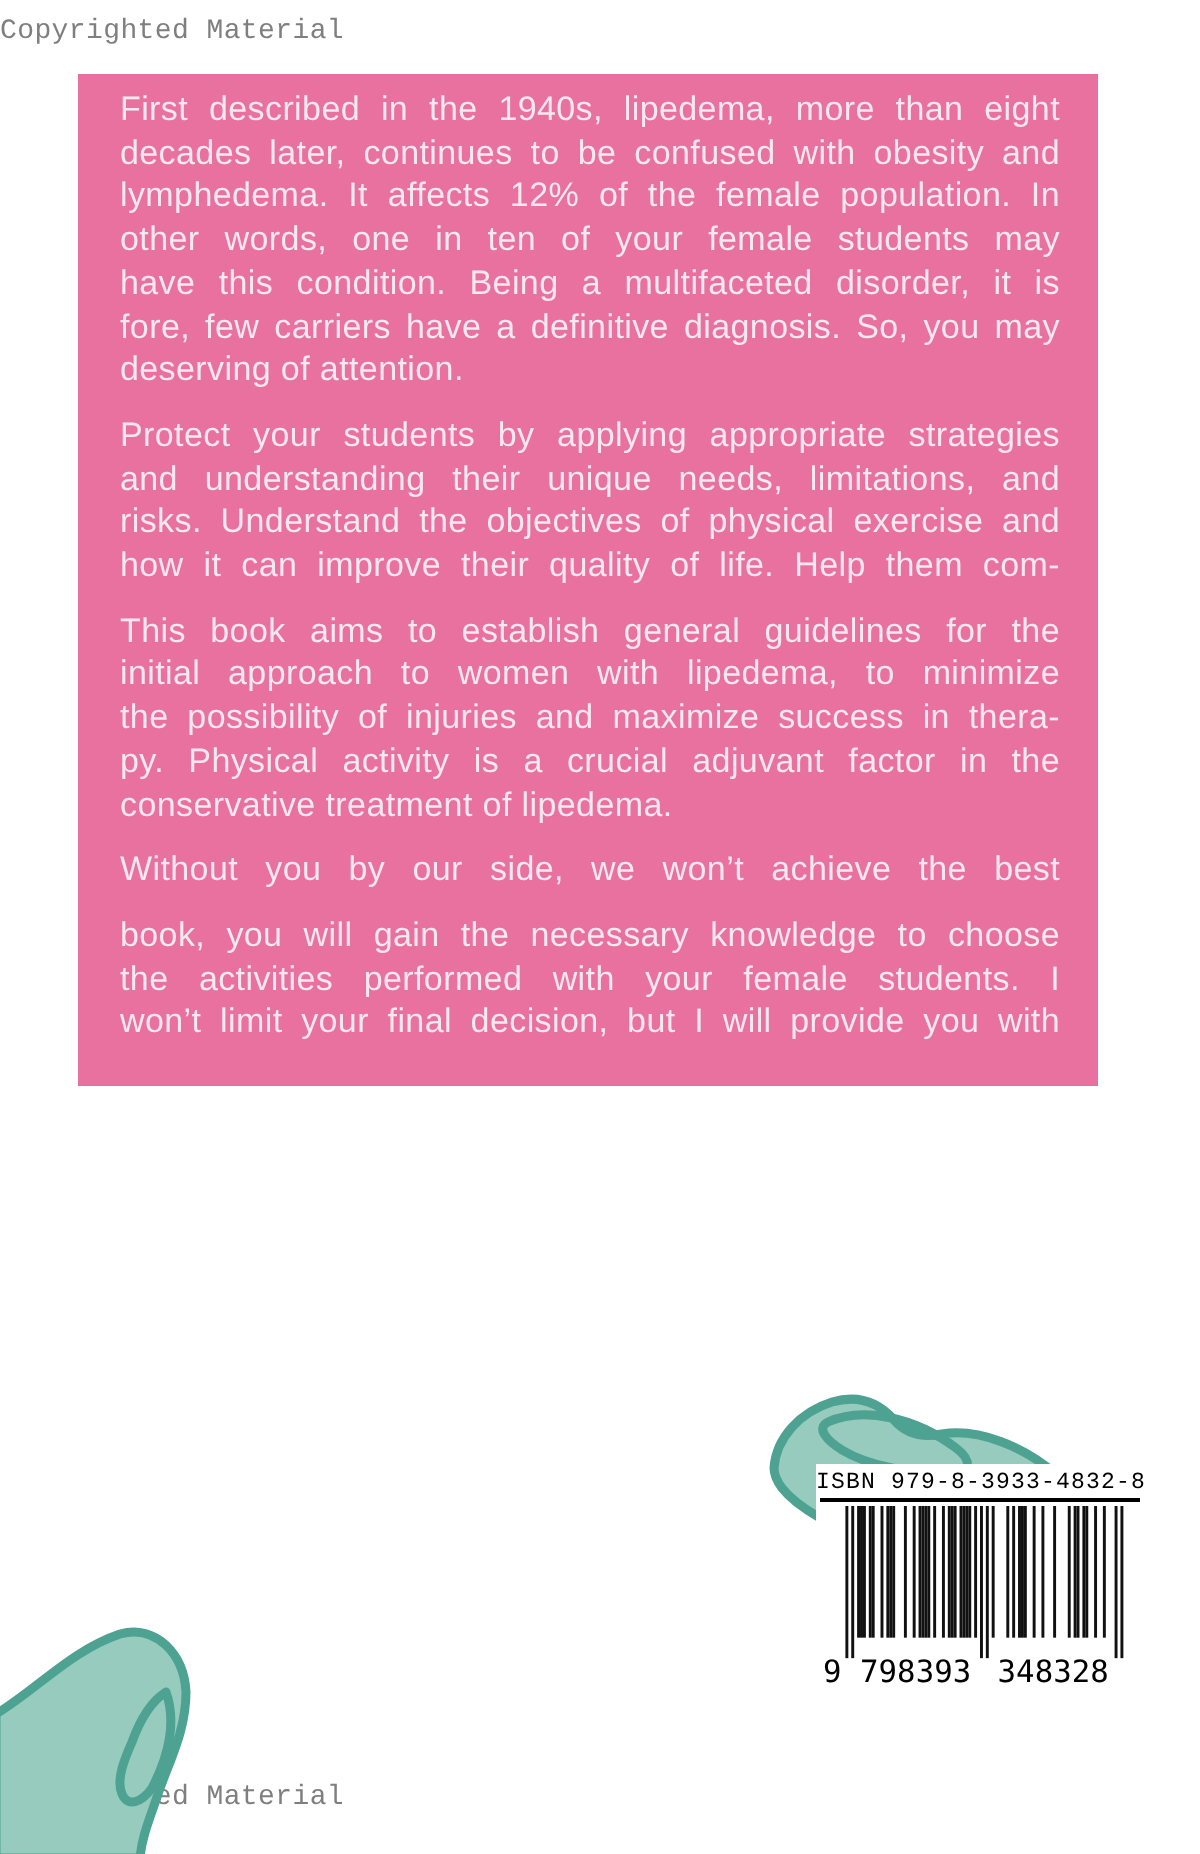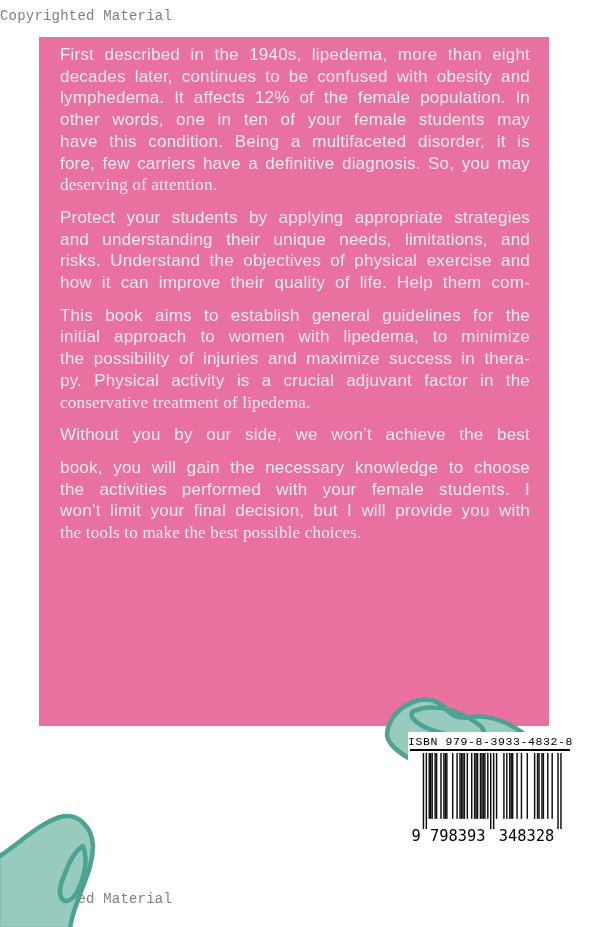--- a/index.html
+++ b/index.html
@@ -12,27 +12,27 @@
     width:600px;height:927px;position:relative;overflow:hidden;
     font-family:"Liberation Sans",sans-serif;
   }
   .copyright{
     position:absolute;left:0;right:0;
     color:var(--copyright-gray);font-size:14px;letter-spacing:.2px;font-family:Liberation Mono, monospace;
   }
   .copyright.top{top:8px;}
   .copyright.bottom{top:891px;}
   .cover-panel{
-    position:absolute;left:39px;top:37px;width:510px;height:689px;
+    position:absolute;left:39px;top:37px;width:510px;height:506px;
     background:var(--cover-pink);padding:7px 19px 12px 21px;z-index:1;
   }
   .blurb{color:var(--cover-text);font-size:17px;line-height:21.7px;letter-spacing:.2px;}
   .para{margin-bottom:11px;}
   .line{text-align:justify;text-align-last:justify;}
-  .line.last{text-align-last:left;font-family:Liberation Serif, serif;}
+  .line.last{text-align-last:left;}
   .hands{position:absolute;left:0;top:0;width:600px;height:927px;z-index:2;pointer-events:none;}
   .hands path{stroke:var(--hand-outline);stroke-width:4.5;stroke-linejoin:round;stroke-linecap:round;}
   .hands .limb{fill:var(--hand-fill);}
   .hands .nail{fill:none;}
   .barcode-box{
     position:absolute;left:408px;top:732px;width:164px;height:139px;
     background:#ffffff;z-index:3;text-align:center;
   }
   .isbn-label{
     font-family:"Liberation Mono",monospace;color:#000;
@@ -75,21 +75,20 @@
         <div class="line">py. Physical activity is a crucial adjuvant factor in the</div>
         <div class="line last">conservative treatment of lipedema.</div>
       </div>
       <div class="para">
         <div class="line">Without you by our side, we won’t achieve the best</div>
       </div>
       <div class="para">
         <div class="line">book, you will gain the necessary knowledge to choose</div>
         <div class="line">the activities performed with your female students. I</div>
         <div class="line">won’t limit your final decision, but I will provide you with</div>
-        <div class="line last">the tools to make the best possible choices.</div>
       </div>
     </div>
 </div>
 
 <svg class="hands" viewBox="0 0 600 927" xmlns="http://www.w3.org/2000/svg">
   <path class="limb" d="M387,734 C388,719 400,706 416,701 C430,697 440,702 447,710
            C453,717 461,719 471,717 C489,714 512,723 529,738
            C540,748 549,758 552,769 C553,774 552,778 548,778
            C510,780 468,778 440,771 C417,765 398,753 391,744
            C388,740 387,737 387,734 Z"></path>

